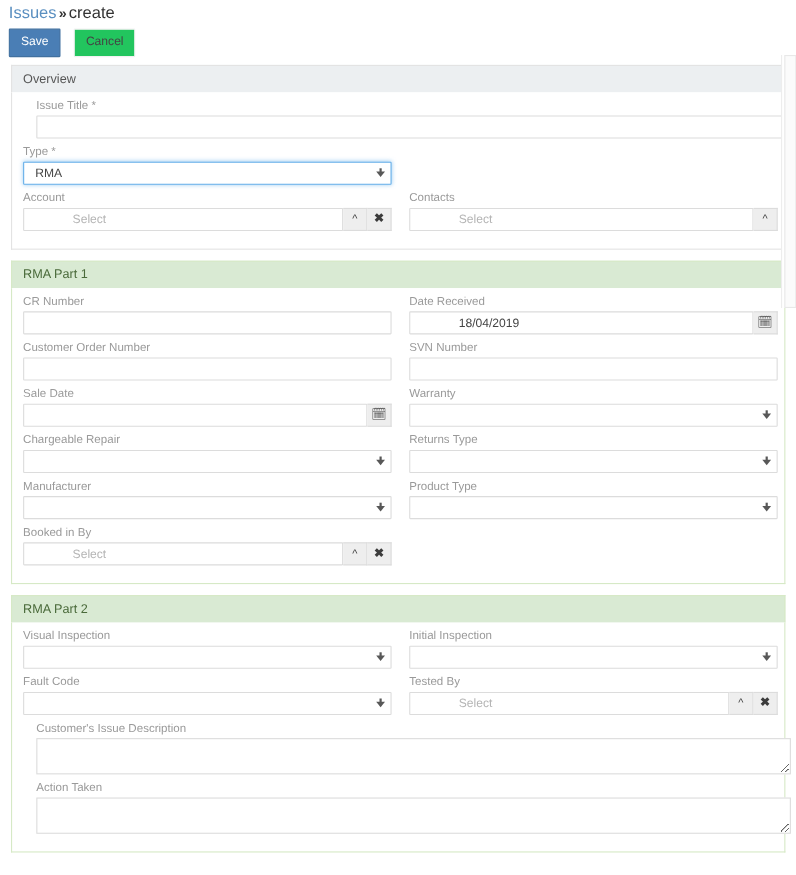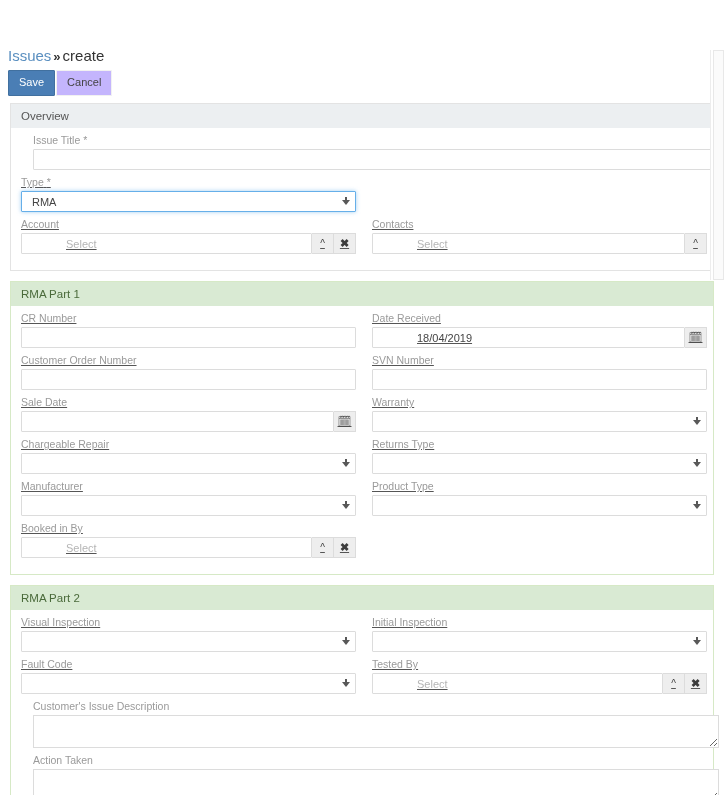--- a/index.html
+++ b/index.html
@@ -12,62 +12,61 @@
     height: 795px;
     font-family: "Liberation Sans", sans-serif;
     font-size: 11px;
     color: #555555;
     overflow: hidden;
     position: relative;
   }
 
   
   .page-head {
-    padding: 16px 0 0 8px;
+    padding: 3px 0 0 8px;
     font-size: 15px;
     color: #333333;
-    margin-top: 31px;
   }
   .page-head .crumb-link {
     color: #5a8fc0;
     font-weight: 400;
   }
   .page-head .crumb-sep {
     color: #333333;
     font-weight: 700;
     font-size: 13px;
     margin: 0 2px;
   }
   .page-head .crumb-current {
     color: #333333;
   }
 
   
   .toolbar {
     margin: 6px 0 7px 8px;
     display: flex;
-    gap: 1px;
+    gap: 12px;
     align-items: center;
   }
   .btn {
     font-family: "Liberation Sans", sans-serif;
     font-size: 11px;
     line-height: 1;
     padding: 6px 10px 7px 10px;
     border: 1px solid transparent;
     cursor: pointer;
     border-radius: 1px;
   }
   .btn-primary {
     background: #4a7eb5;
     color: #ffffff;
     border-color: #41709f;
   }
   .btn-default {
-    background: #c4b5fd;
+    background: #22c55e;
     color: #444444;
     border-color: #f1f1f1;
   }
 
   
   .panel {
     margin: 0 10px 10px 10px;
     background: #ffffff;
     border: 1px solid #e3e3e3;
     border-top: none;
@@ -96,21 +95,20 @@
   }
 
   
   .row {
     display: flex;
     gap: 16px;
   }
   .col {
     width: 335px;
     flex: 0 0 335px;
-    text-decoration: underline;
   }
   .col-full {
     width: 686px;
     flex: 0 0 686px;
     margin-left: 12px;
   }
   .field {
     margin-bottom: 6px;
   }
   .lbl {

